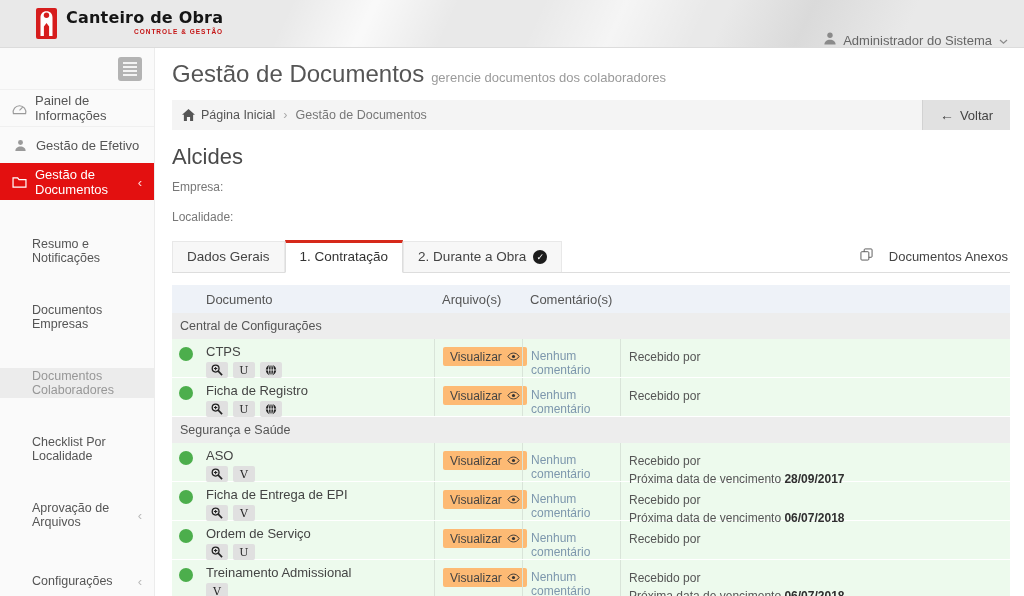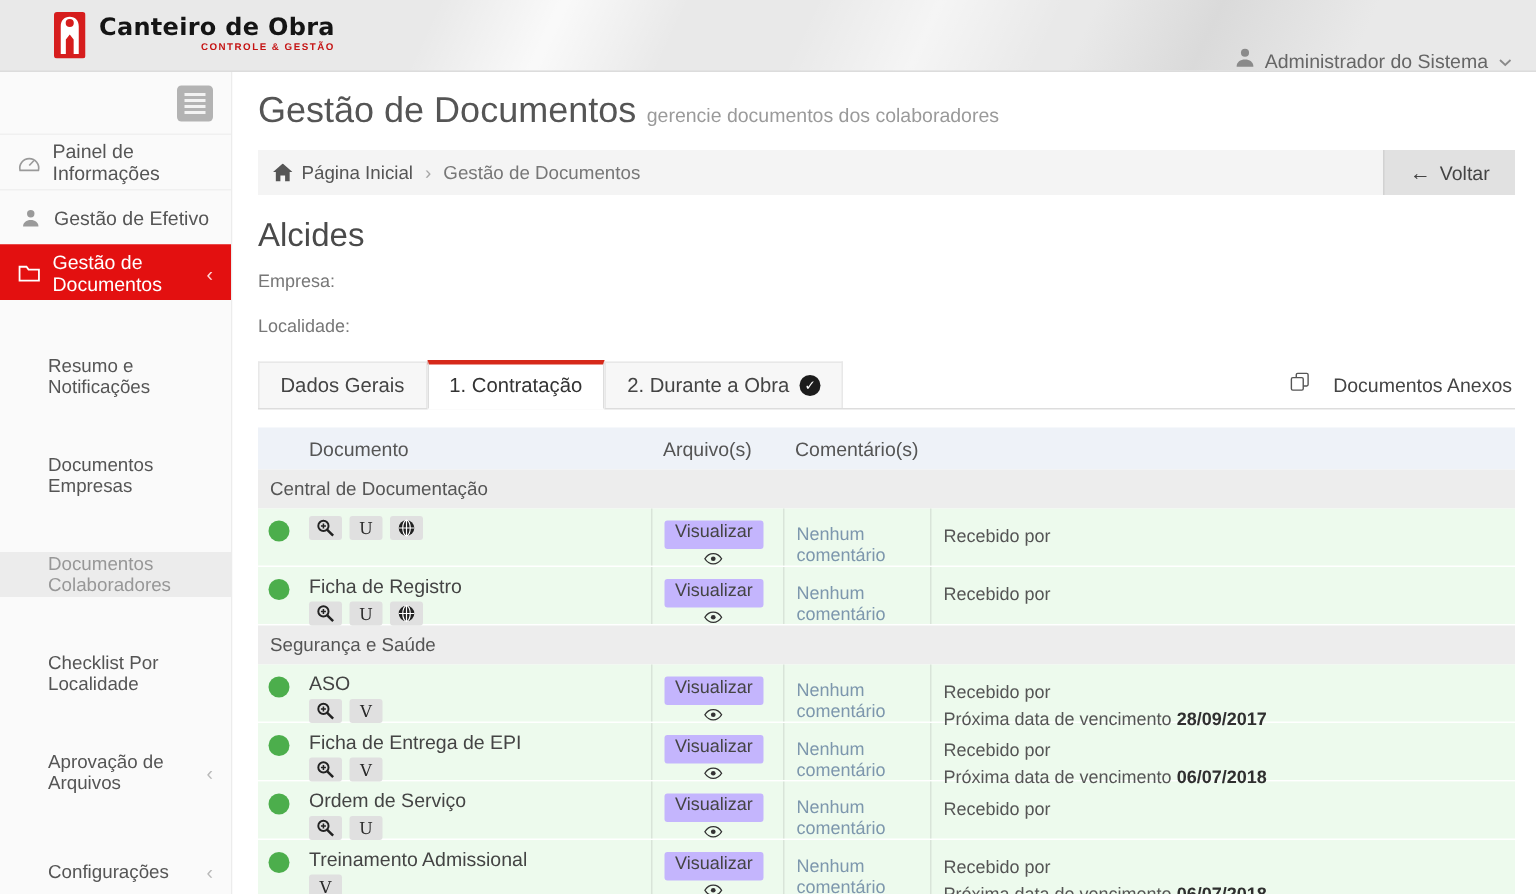--- a/index.html
+++ b/index.html
@@ -84,22 +84,22 @@
   .t-row { display:flex; background:var(--row-green,#edfaed); border-bottom:1px solid #fff; height:39px; }
   .t-row .c-file, .t-row .c-comment, .t-row .c-received { border-left:1px solid #d9e4d9; }
   .status-dot { width:14px; height:14px; border-radius:50%; background:var(--green,#4cae4c); margin:8px 0 0 7px; }
   .doc-cell { padding-top:5px; }
   .doc-name { font-size:13px; color:#444; margin-bottom:3px; }
   .mini-btns { display:flex; gap:5px; }
   .mini-btn { min-width:22px; height:16px; padding:0 4px; background:#e0e0e0; border-radius:2px;
     display:inline-flex; align-items:center; justify-content:center; cursor:pointer;
     font-size:11px; color:#2a2a2a; }
   .mini-btn.letter { font-family:"DejaVu Serif", serif; }
-  .view-btn { margin:8px 0 0 8px; height:19px; padding:0 7px; background:#c4b5fd; border-radius:2px;
-    display:inline-flex; align-items:center; gap:5px; font-size:12px; color:#444; cursor:pointer;flex-direction:column; }
+  .view-btn { margin:8px 0 0 8px; height:19px; padding:0 7px; background:#fdba74; border-radius:2px;
+    display:inline-flex; align-items:center; gap:5px; font-size:12px; color:#444; cursor:pointer; }
   .comment-link { font-size:12px; color:var(--link,#7d97ad); padding-top:10px; cursor:pointer; }
   .received-cell { padding-top:9px; font-size:12px; color:#555; line-height:1.5; }
   .received-cell b { color:#2f2f2f; }
 </style>
 </head>
 <body>
 
 <div class="screen">
 
   <div class="topbar">
@@ -282,27 +282,28 @@
       <div class="doc-table">
         <div class="t-header">
           <div class="c-status"></div>
           <div class="c-doc">Documento</div>
           <div class="c-file">Arquivo(s)</div>
           <div class="c-comment">Comentário(s)</div>
           <div class="c-received"></div>
         </div>
         <div id="table-body">
             <div class="t-section">
-              <span>Central de Documentação</span>
-            </div>
-            <div class="t-row">
-              <div class="c-status">
-                <span class="status-dot" style="display: block;"></span>
-              </div>
-              <div class="c-doc doc-cell">
+              <span>Central de Configurações</span>
+            </div>
+            <div class="t-row">
+              <div class="c-status">
+                <span class="status-dot" style="display: block;"></span>
+              </div>
+              <div class="c-doc doc-cell">
+                <div class="doc-name">CTPS</div>
                 <div class="mini-btns">
                   <span class="mini-btn">
                     <svg width="12" height="12" viewBox="0 0 13 13">
                       <circle cx="5" cy="5" r="3.7" fill="none" stroke="#222" stroke-width="1.4"></circle>
                       <path d="M5 3.2v3.6M3.2 5h3.6" stroke="#222" stroke-width="1.1"></path>
                       <line x1="7.8" y1="7.8" x2="12" y2="12" stroke="#222" stroke-width="1.8"></line>
                     </svg>
                   </span>
                   <span class="mini-btn letter">U</span>
                   <span class="mini-btn">

